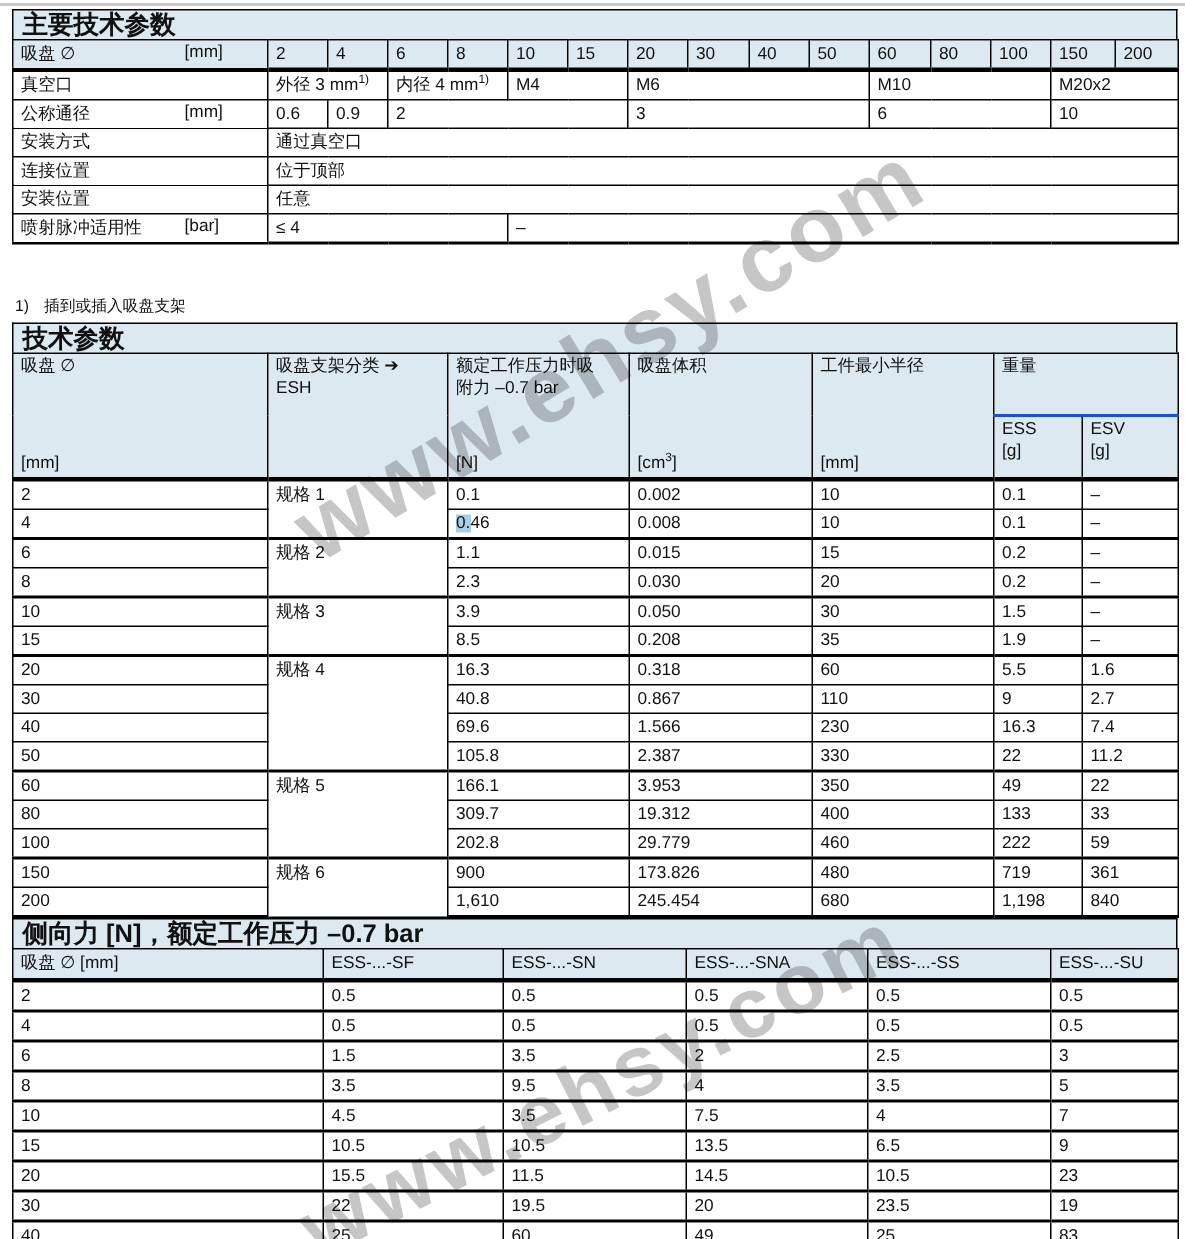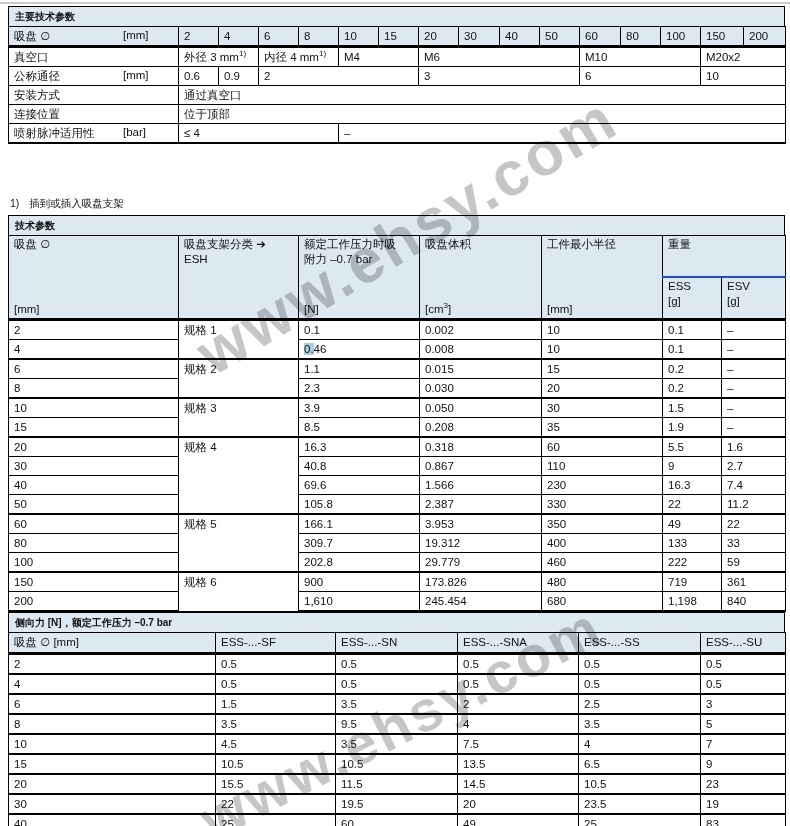--- a/index.html
+++ b/index.html
@@ -15,21 +15,21 @@
     position:absolute;left:0;top:2px;width:790px;height:2px;
     background:#c9c9c9;
   }
   .tbl-block{position:absolute;left:8px;width:777px;}
   #t1-block{top:6px;}
   #t2-block{top:215px;}
   #t3-block{top:612px;}
   .tbl-title{
     background:var(--hdr,#dce9f1);
     font-weight:bold;
-    font-size:10px;
+    font-size:17px;
     padding:2px 0 2px 6px;
     border:1px solid #000;
     border-bottom:none;
     height:15px;line-height:15px;
     white-space:nowrap;overflow:hidden;
   }
   table{border-collapse:collapse;table-layout:fixed;width:777px;padding-left:40px;}
   td,th{
     border:1px solid #000;
     font-size:11.5px;font-weight:normal;text-align:left;
@@ -146,20 +146,24 @@
           </tr>
           <tr>
             <td class="lbl-cell">安装方式</td>
             <td colspan="15">通过真空口</td>
           </tr>
           <tr>
             <td class="lbl-cell">连接位置</td>
             <td colspan="15">位于顶部</td>
           </tr>
           <tr>
+            <td class="lbl-cell">安装位置</td>
+            <td colspan="15">任意</td>
+          </tr>
+          <tr>
             <td class="lbl-cell">喷射脉冲适用性<span class="unit">[bar]</span></td>
             <td colspan="4">≤ 4</td>
             <td colspan="11">–</td>
           </tr>
         </tbody>
       </table>
   </div>
 
   <div class="footnote">
     <span class="marker">1)</span><span>插到或插入吸盘支架</span>

